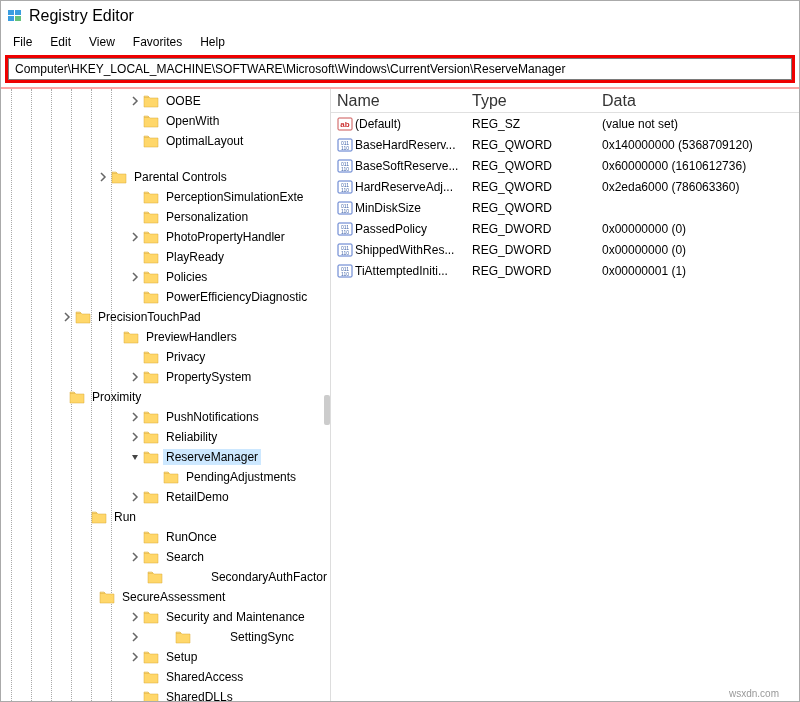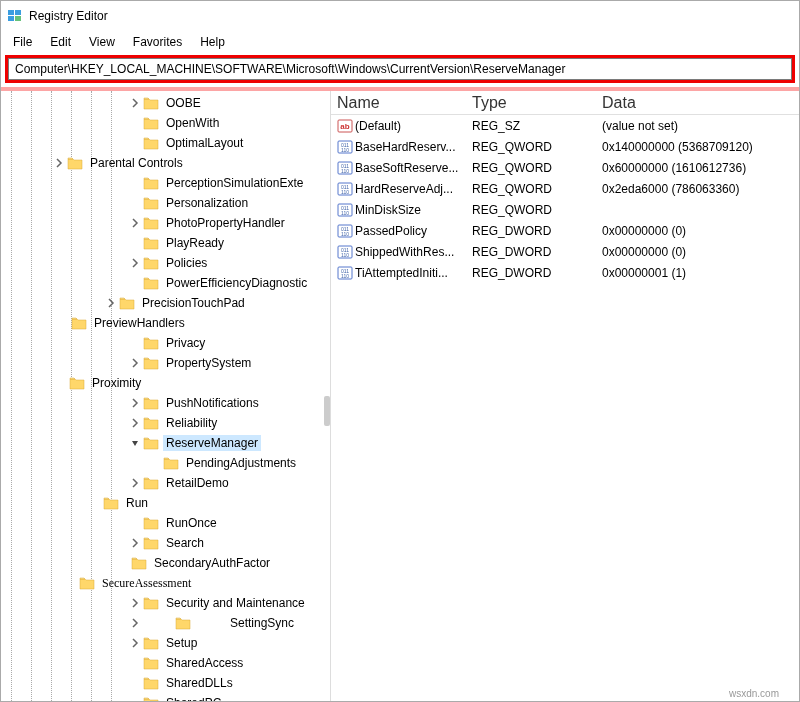--- a/index.html
+++ b/index.html
@@ -1,24 +1,24 @@
 <!DOCTYPE html>
 <html><head>
 <meta charset="utf-8">
 <style>
 * { box-sizing: border-box; margin: 0; padding: 0; }
 body { font-family: "Segoe UI", Tahoma, sans-serif; font-size: 12px; color: #000; background: #fff; width: 800px; height: 702px; overflow: hidden; border: 1px solid #aaa; position: relative; }
 .titlebar { height: 30px; display: flex; align-items: center; padding: 0 6px; background: #fff; }
 .titlebar .icon { width: 16px; height: 16px; margin-right: 6px; }
-.titlebar .title { font-size: 12px; }
+.titlebar .title { font-size: 16px; }
 .menubar { display: flex; gap: 2px; padding: 2px 4px; }
 .menubar span { padding: 2px 8px; cursor: default; }
 .addressbar { border: 3px solid #e00; margin: 2px 4px 4px 4px; }
 .addressbar-inner { border: 1px solid #7a7a7a; padding: 3px 6px; background: #fff; font-size: 12px; white-space: nowrap; overflow: hidden; }
-.content { display: flex; height: calc(702px - 30px - 22px - 36px); border-top: 4px solid #fca5a5; }
+.content { display: flex; height: calc(702px - 30px - 22px - 36px); border-top: 2px solid #fca5a5; }
 .tree { width: 330px; overflow: hidden; position: relative; border-right: 1px solid #ddd; }
 .tree-inner { position: relative; padding-top: 2px; }
 .tree-row { height: 20px; display: flex; align-items: center; white-space: nowrap; position: relative; }
 .tree-lines { position: absolute; left: 0; top: 0; bottom: 0; width: 140px; }
 .vline { position: absolute; top: 0; bottom: 0; width: 0; border-left: 1px dotted #aaa; }
 .expander { width: 12px; height: 12px; margin-right: 2px; display: inline-flex; align-items: center; justify-content: center; }
 .expander svg { display: block; }
 .folder-icon { width: 16px; height: 14px; margin-right: 4px; }
 .tree-label { padding: 1px 3px; }
 .tree-label.selected { background: #cde8ff; }
@@ -96,21 +96,21 @@
           <span class="tree-label">OpenWith</span>
         </div>
         <div class="tree-row" style="padding-left: 128px;">
           <span class="expander"></span>
           <span class="folder-icon"><svg viewBox="0 0 16 14">
               <path d="M1 3 L6 3 L7 4 L15 4 L15 13 L1 13 Z" fill="#ffd76a" stroke="#d9a93a" stroke-width="0.5"></path>
               <path d="M1 2 L5 2 L6 3 L1 3 Z" fill="#ffe79a" stroke="#d9a93a" stroke-width="0.5"></path>
             </svg></span>
           <span class="tree-label">OptimalLayout</span>
         </div>
-        <div class="tree-row" style="padding-left: 52px;">
+        <div class="tree-row" style="padding-left: 96px; margin-top: 16px;">
           <span class="expander">
             <svg width="10" height="10" viewBox="0 0 10 10">
               <path d="M3 1 L7 5 L3 9" fill="none" stroke="#666" stroke-width="1.5"></path>
             </svg>
           </span>
           <span class="folder-icon"><svg viewBox="0 0 16 14">
               <path d="M1 3 L6 3 L7 4 L15 4 L15 13 L1 13 Z" fill="#ffd76a" stroke="#d9a93a" stroke-width="0.5"></path>
               <path d="M1 2 L5 2 L6 3 L1 3 Z" fill="#ffe79a" stroke="#d9a93a" stroke-width="0.5"></path>
             </svg></span>
           <span class="tree-label">Parental Controls</span>
@@ -164,33 +164,33 @@
           <span class="tree-label">Policies</span>
         </div>
         <div class="tree-row" style="padding-left: 128px;">
           <span class="expander"></span>
           <span class="folder-icon"><svg viewBox="0 0 16 14">
               <path d="M1 3 L6 3 L7 4 L15 4 L15 13 L1 13 Z" fill="#ffd76a" stroke="#d9a93a" stroke-width="0.5"></path>
               <path d="M1 2 L5 2 L6 3 L1 3 Z" fill="#ffe79a" stroke="#d9a93a" stroke-width="0.5"></path>
             </svg></span>
           <span class="tree-label">PowerEfficiencyDiagnostic</span>
         </div>
-        <div class="tree-row" style="padding-left: 104px;">
+        <div class="tree-row" style="padding-left: 60px;">
           <span class="expander">
             <svg width="10" height="10" viewBox="0 0 10 10">
               <path d="M3 1 L7 5 L3 9" fill="none" stroke="#666" stroke-width="1.5"></path>
             </svg>
           </span>
           <span class="folder-icon"><svg viewBox="0 0 16 14">
               <path d="M1 3 L6 3 L7 4 L15 4 L15 13 L1 13 Z" fill="#ffd76a" stroke="#d9a93a" stroke-width="0.5"></path>
               <path d="M1 2 L5 2 L6 3 L1 3 Z" fill="#ffe79a" stroke="#d9a93a" stroke-width="0.5"></path>
             </svg></span>
           <span class="tree-label">PrecisionTouchPad</span>
         </div>
-        <div class="tree-row" style="padding-left: 56px;">
+        <div class="tree-row" style="padding-left: 108px;">
           <span class="expander"></span>
           <span class="folder-icon"><svg viewBox="0 0 16 14">
               <path d="M1 3 L6 3 L7 4 L15 4 L15 13 L1 13 Z" fill="#ffd76a" stroke="#d9a93a" stroke-width="0.5"></path>
               <path d="M1 2 L5 2 L6 3 L1 3 Z" fill="#ffe79a" stroke="#d9a93a" stroke-width="0.5"></path>
             </svg></span>
           <span class="tree-label">PreviewHandlers</span>
         </div>
         <div class="tree-row" style="padding-left: 128px;">
           <span class="expander"></span>
           <span class="folder-icon"><svg viewBox="0 0 16 14">
@@ -268,21 +268,21 @@
             <svg width="10" height="10" viewBox="0 0 10 10">
               <path d="M3 1 L7 5 L3 9" fill="none" stroke="#666" stroke-width="1.5"></path>
             </svg>
           </span>
           <span class="folder-icon"><svg viewBox="0 0 16 14">
               <path d="M1 3 L6 3 L7 4 L15 4 L15 13 L1 13 Z" fill="#ffd76a" stroke="#d9a93a" stroke-width="0.5"></path>
               <path d="M1 2 L5 2 L6 3 L1 3 Z" fill="#ffe79a" stroke="#d9a93a" stroke-width="0.5"></path>
             </svg></span>
           <span class="tree-label">RetailDemo</span>
         </div>
-        <div class="tree-row" style="padding-left: 88px;">
+        <div class="tree-row" style="padding-left: 64px; margin-left: 12px;">
           <span class="expander"></span>
           <span class="folder-icon"><svg viewBox="0 0 16 14">
               <path d="M1 3 L6 3 L7 4 L15 4 L15 13 L1 13 Z" fill="#ffd76a" stroke="#d9a93a" stroke-width="0.5"></path>
               <path d="M1 2 L5 2 L6 3 L1 3 Z" fill="#ffe79a" stroke="#d9a93a" stroke-width="0.5"></path>
             </svg></span>
           <span class="tree-label">Run</span>
         </div>
         <div class="tree-row" style="padding-left: 128px;">
           <span class="expander"></span>
           <span class="folder-icon"><svg viewBox="0 0 16 14">
@@ -296,29 +296,29 @@
             <svg width="10" height="10" viewBox="0 0 10 10">
               <path d="M3 1 L7 5 L3 9" fill="none" stroke="#666" stroke-width="1.5"></path>
             </svg>
           </span>
           <span class="folder-icon"><svg viewBox="0 0 16 14">
               <path d="M1 3 L6 3 L7 4 L15 4 L15 13 L1 13 Z" fill="#ffd76a" stroke="#d9a93a" stroke-width="0.5"></path>
               <path d="M1 2 L5 2 L6 3 L1 3 Z" fill="#ffe79a" stroke="#d9a93a" stroke-width="0.5"></path>
             </svg></span>
           <span class="tree-label">Search</span>
         </div>
-        <div class="tree-row" style="padding-left: 116px;">
+        <div class="tree-row" style="padding-left: 92px; justify-content: space-between;">
           <span class="expander"></span>
           <span class="folder-icon"><svg viewBox="0 0 16 14">
               <path d="M1 3 L6 3 L7 4 L15 4 L15 13 L1 13 Z" fill="#ffd76a" stroke="#d9a93a" stroke-width="0.5"></path>
               <path d="M1 2 L5 2 L6 3 L1 3 Z" fill="#ffe79a" stroke="#d9a93a" stroke-width="0.5"></path>
             </svg></span>
           <span class="tree-label">SecondaryAuthFactor</span>
         </div>
-        <div class="tree-row" style="padding-left: 64px; font-family: Liberation Serif, serif;">
+        <div class="tree-row" style="padding-left: 84px;">
           <span class="expander"></span>
           <span class="folder-icon"><svg viewBox="0 0 16 14">
               <path d="M1 3 L6 3 L7 4 L15 4 L15 13 L1 13 Z" fill="#ffd76a" stroke="#d9a93a" stroke-width="0.5"></path>
               <path d="M1 2 L5 2 L6 3 L1 3 Z" fill="#ffe79a" stroke="#d9a93a" stroke-width="0.5"></path>
             </svg></span>
           <span class="tree-label">SecureAssessment</span>
         </div>
         <div class="tree-row" style="padding-left: 128px;">
           <span class="expander">
             <svg width="10" height="10" viewBox="0 0 10 10">

